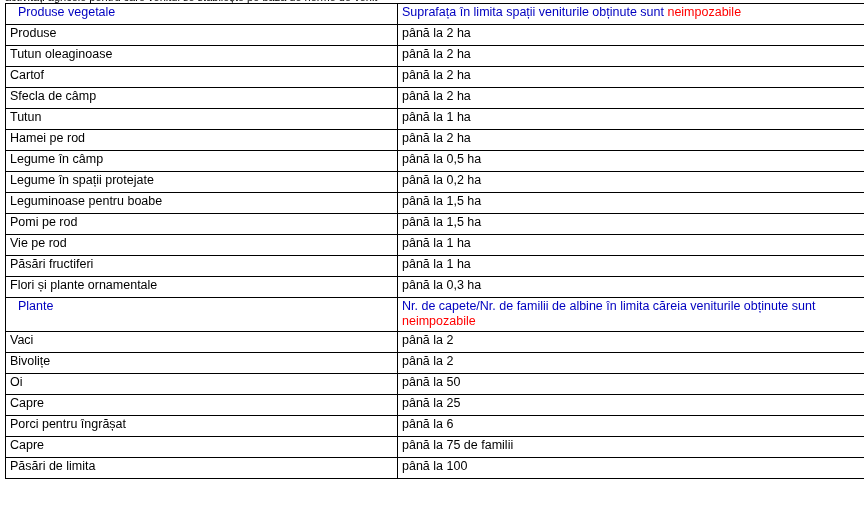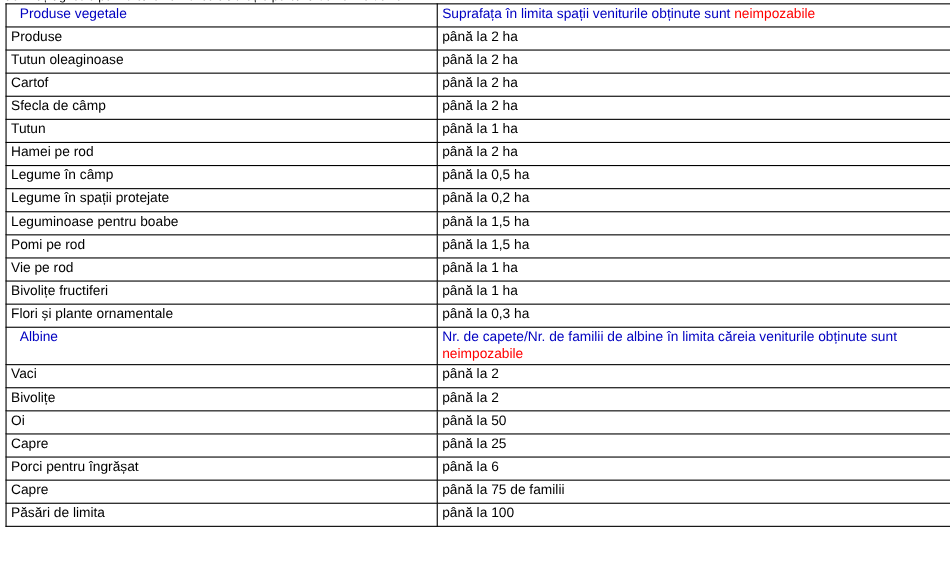--- a/index.html
+++ b/index.html
@@ -121,31 +121,31 @@
       </tr>
       <tr>
         <td class="c1">Pomi pe rod</td>
         <td class="c2">până la 1,5 ha</td>
       </tr>
       <tr>
         <td class="c1">Vie pe rod</td>
         <td class="c2">până la 1 ha</td>
       </tr>
       <tr>
-        <td class="c1">Bivolițe fructiferi</td>
+        <td class="c1">Păsări fructiferi</td>
         <td class="c2">până la 1 ha</td>
       </tr>
       <tr>
         <td class="c1">Flori și plante ornamentale</td>
         <td class="c2">până la 0,3 ha</td>
       </tr>
 
       <tr>
         <td class="c1 tall-head">
-          <span class="blue indent">Albine</span>
+          <span class="blue indent">Plante</span>
         </td>
         <td class="c2 tall-head">
           <span class="blue">Nr. de capete/Nr. de familii de albine  în limita căreia veniturile obținute sunt </span><span class="red">neimpozabile</span>
         </td>
       </tr>
 
       <tr>
         <td class="c1">Vaci</td>
         <td class="c2">până la 2</td>
       </tr>

